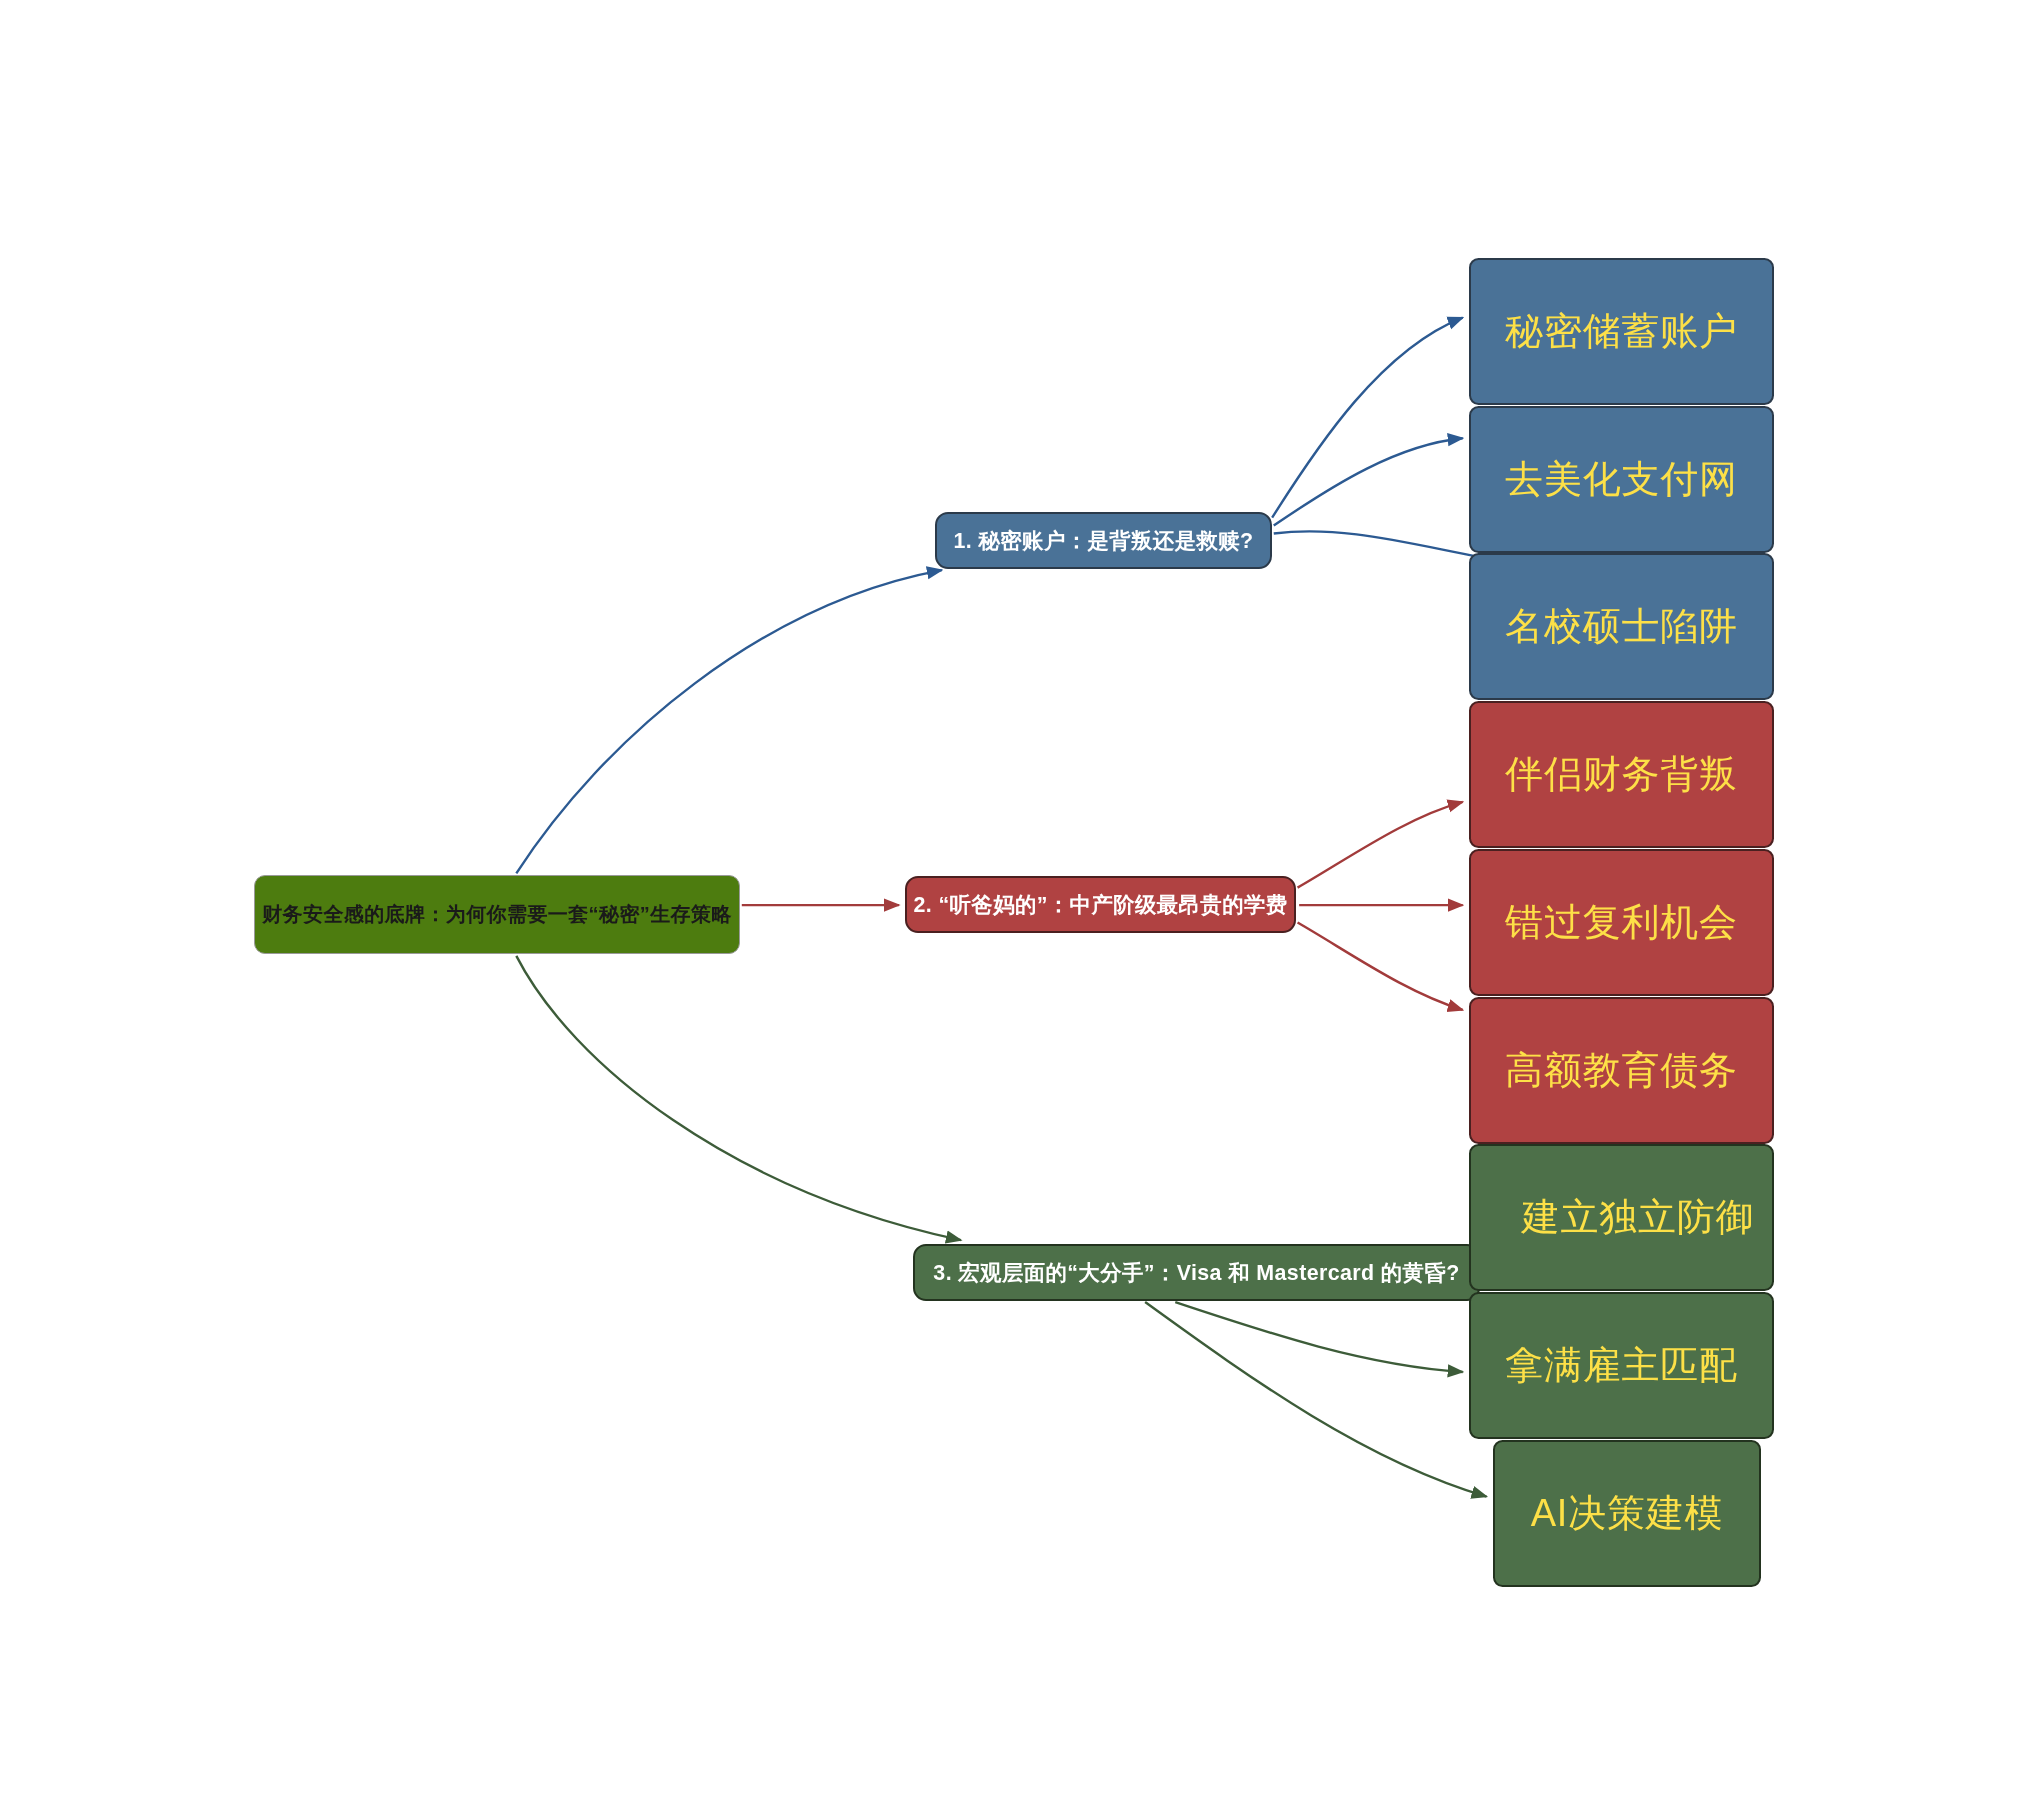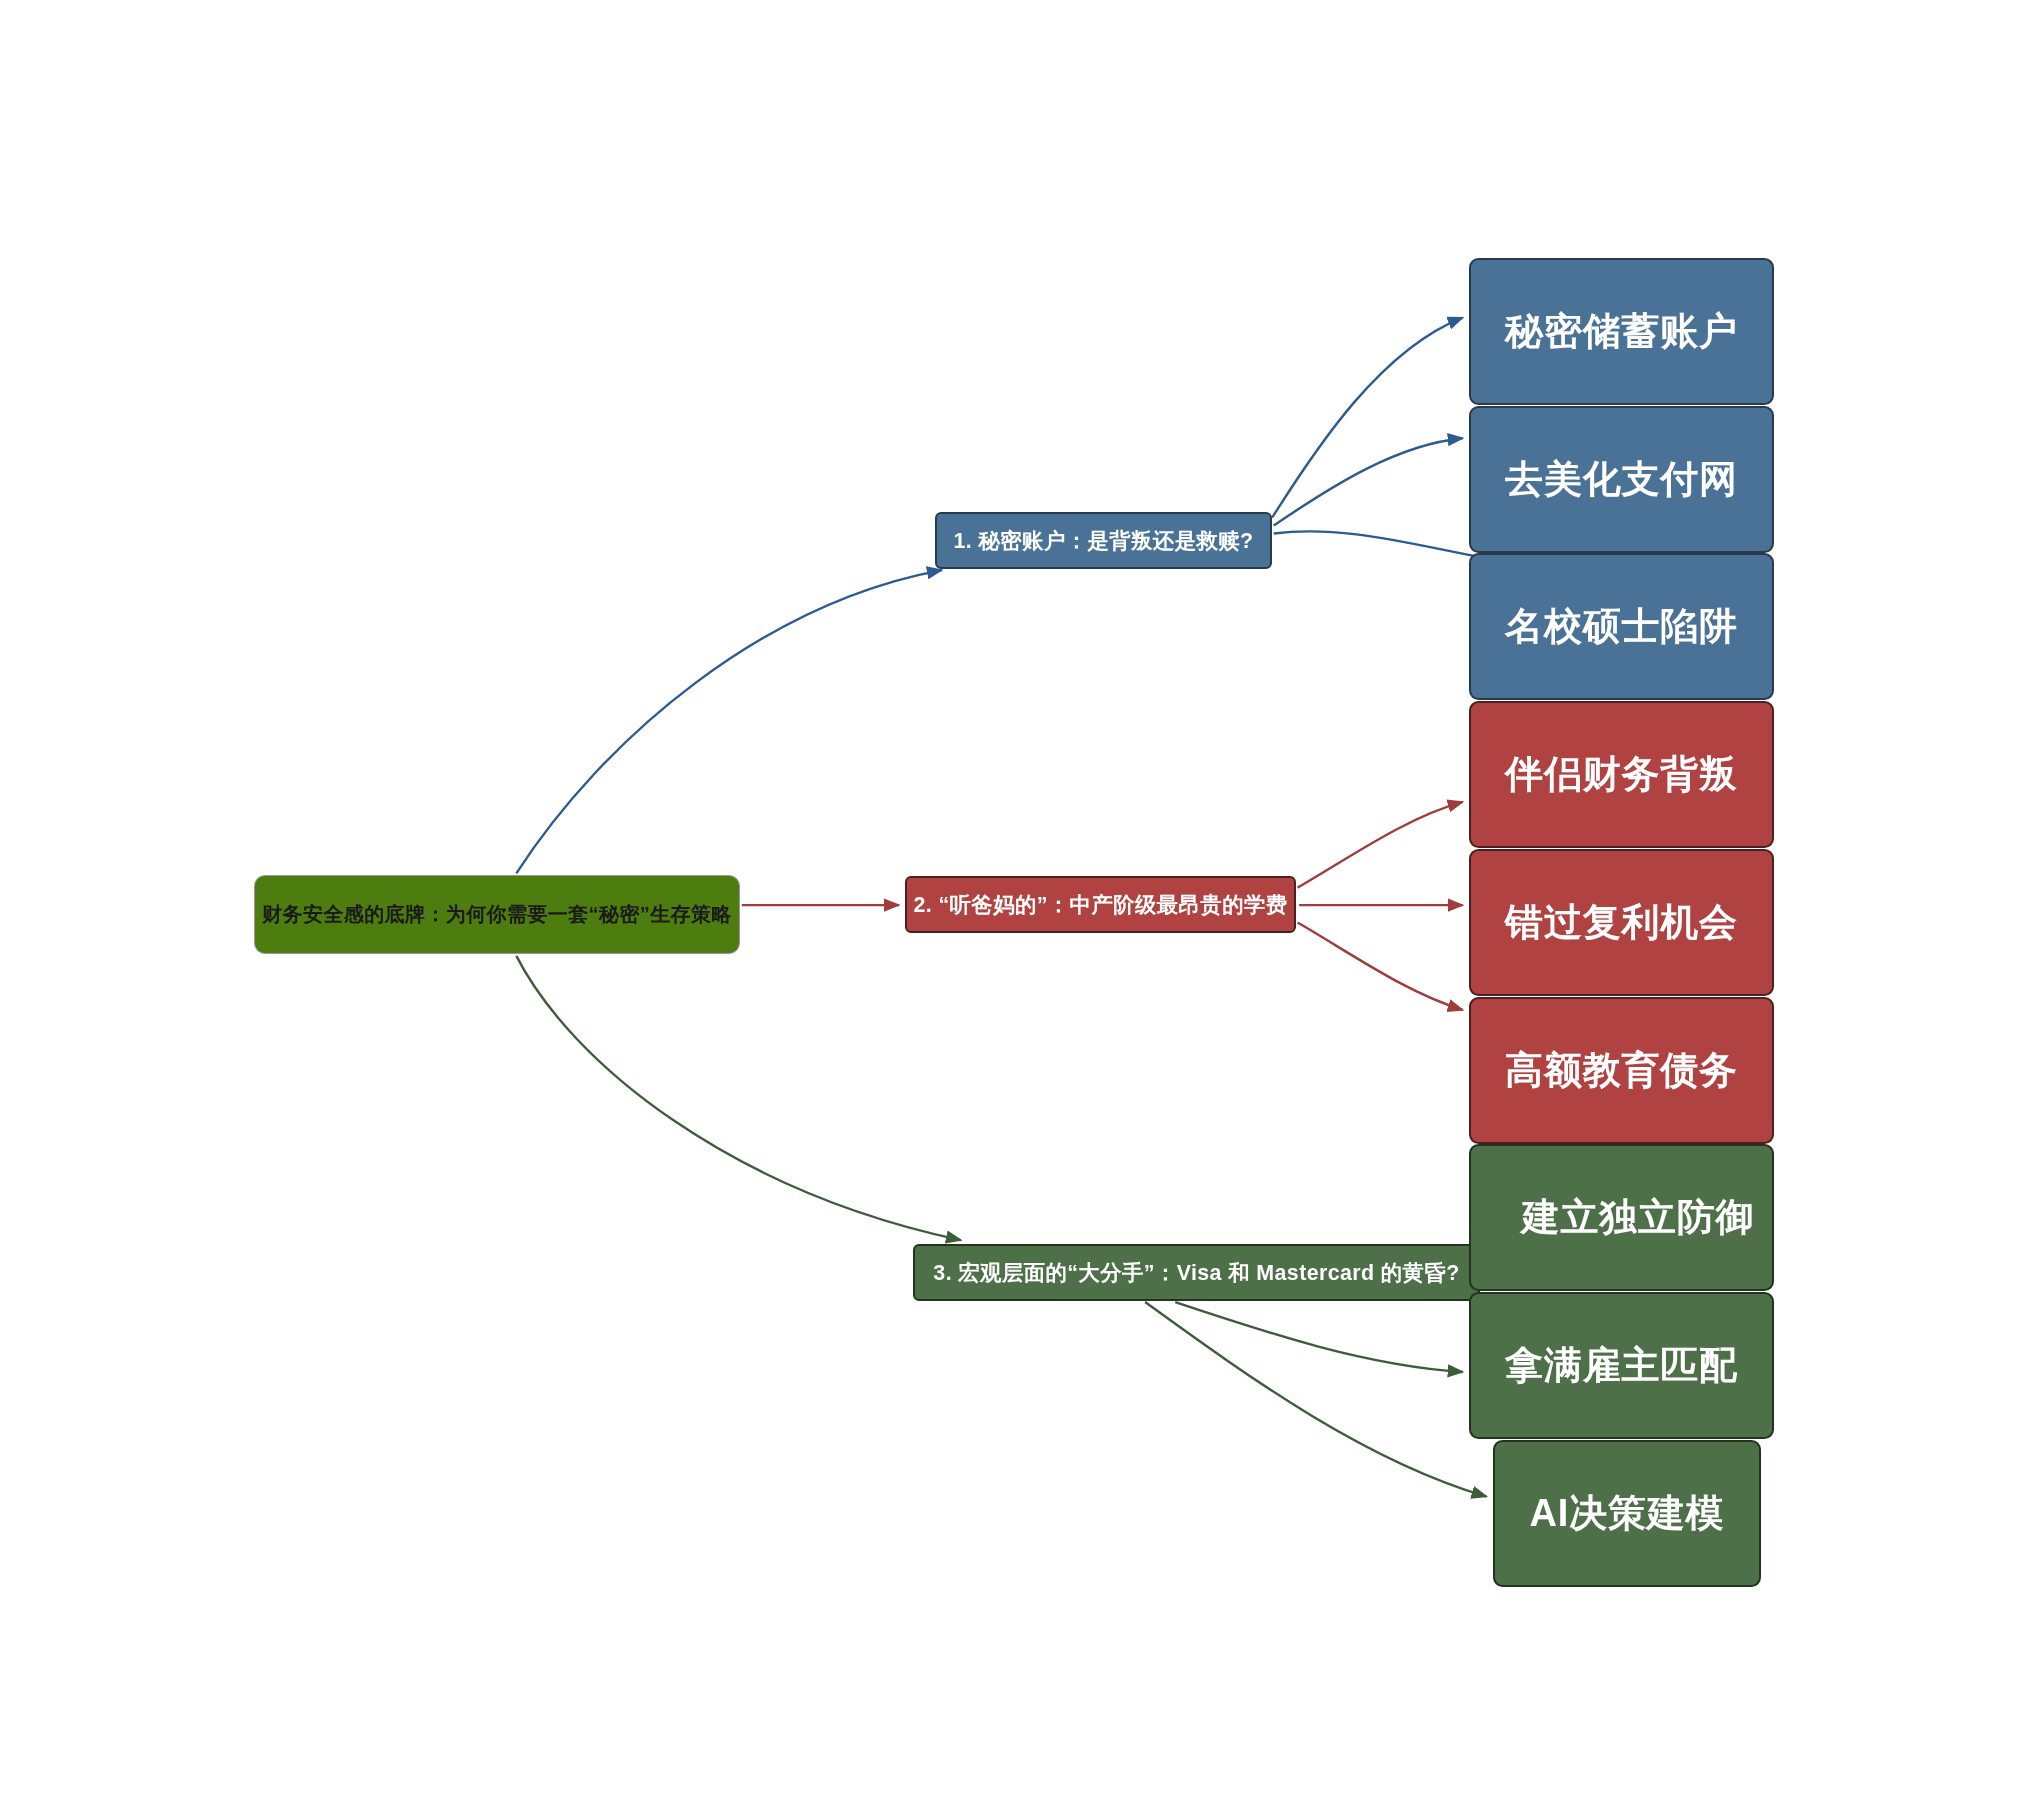--- a/index.html
+++ b/index.html
@@ -48,21 +48,21 @@
     border: 1.6px solid #9a9a9a;
     border-radius: 11px;
     color: #1a1a1a;
     font-size: 20px;
     font-weight: 700;
     letter-spacing: 0.4px;
   }
   
   .node-branch {
     height: 57px;
-    border-radius: 6px;
+    border-radius: 13px;
     color: #ffffff;
     font-size: 21.4px;
     font-weight: 700;
     letter-spacing: 0.4px;
     padding: 0 12.7px;
   }
   .branch-1 {
     left: 935px;
     top: 512px;
     width: 337px;
@@ -82,23 +82,23 @@
     width: 567px;
     background: #4d7049;
     border: 2.4px solid #23331f;
     margin-left: 46px;
   }
   
   .node-leaf {
     width: 305px;
     height: 147px;
     border-radius: 9.5px;
-    color: #ffffff;
+    color: #fde047;
     font-size: 38px;
-    font-weight: 700;
+    font-weight: 400;
     letter-spacing: 0.8px;
     left: 1469px;
   }
   .leaf-blue {
     background: #4a7297;
     border: 2.4px solid #2b3a4a;
   }
   .leaf-red {
     background: #b04242;
     border: 2.4px solid #4a2020;

